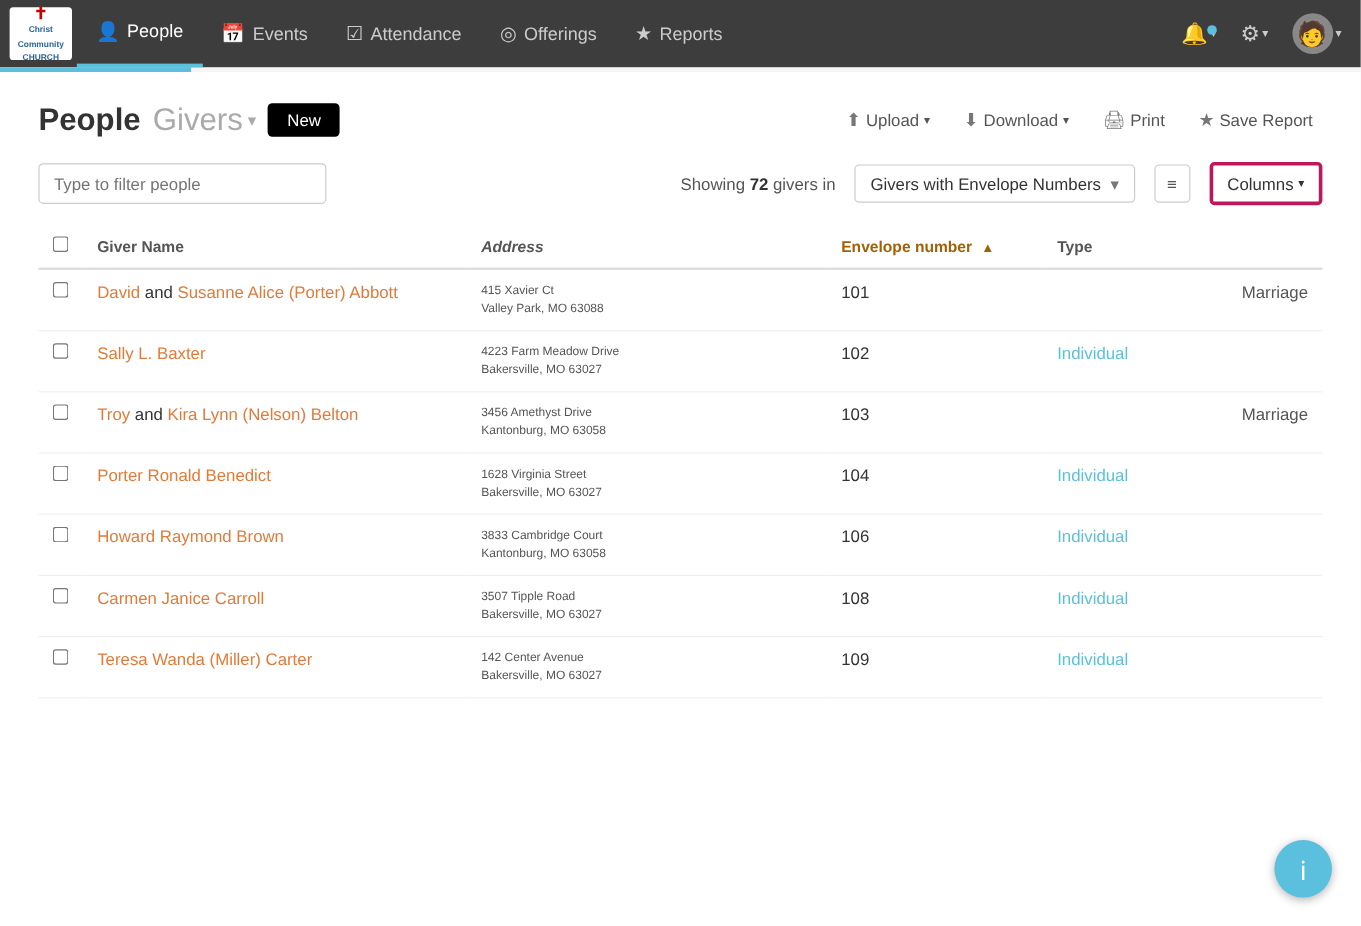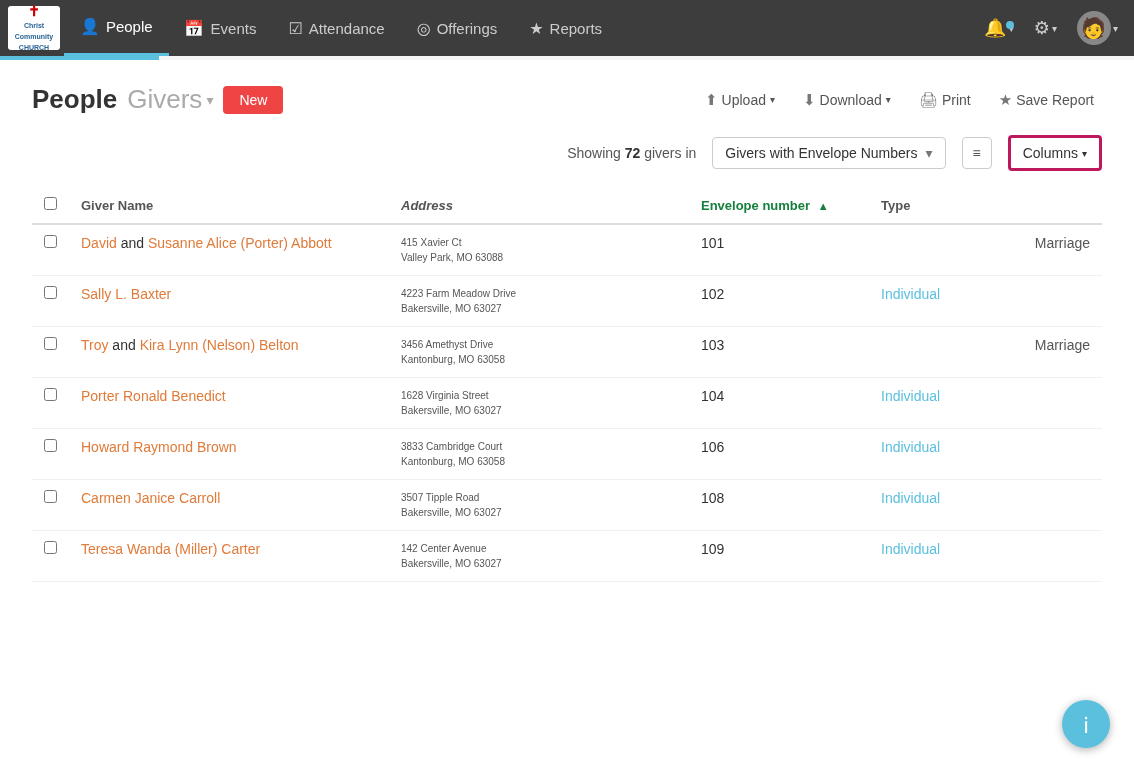--- a/index.html
+++ b/index.html
@@ -126,21 +126,21 @@
       display: flex;
       align-items: center;
       gap: 2px;
       font-size: 26px;
       font-weight: 300;
       color: #aaa;
       cursor: pointer;
     }
     .caret { font-size: 14px; margin-left: 2px; }
     .btn-new {
-      background: #ef4444;
+      background: #000000;
       color: #fff;
       border: none;
       border-radius: 4px;
       padding: 6px 16px;
       font-size: 14px;
       cursor: pointer;
       font-weight: 500;
     }
 
     .header-actions {
@@ -229,21 +229,21 @@
       border-bottom: 2px solid #ddd;
     }
     .data-table th {
       text-align: left;
       padding: 10px 12px;
       font-weight: 600;
       font-size: 13px;
       color: #555;
     }
     .data-table th.sortable {
-      color: #15803d;
+      color: #a16207;
       cursor: pointer;
     }
     .data-table th .sort-arrow {
       margin-left: 4px;
       font-size: 11px;
     }
     .data-table td {
       padding: 10px 12px;
       vertical-align: top;
       border-bottom: 1px solid #f0f0f0;
@@ -365,20 +365,21 @@
         <span>Print</span>
       </button>
       <button class="action-btn">
         <span class="btn-icon">★</span>
         <span>Save Report</span>
       </button>
     </div>
   </div>
 
   <div class="filter-row">
+    <input class="filter-input" type="text" placeholder="Type to filter people" style="">
     <span class="showing-text">
       <span>Showing</span>
       <strong>72</strong>
       <span>givers in</span>
     </span>
     <div class="group-dropdown">
       <span>Givers with Envelope Numbers</span>
       <span class="caret">▾</span>
     </div>
     <button class="list-icon-btn">

